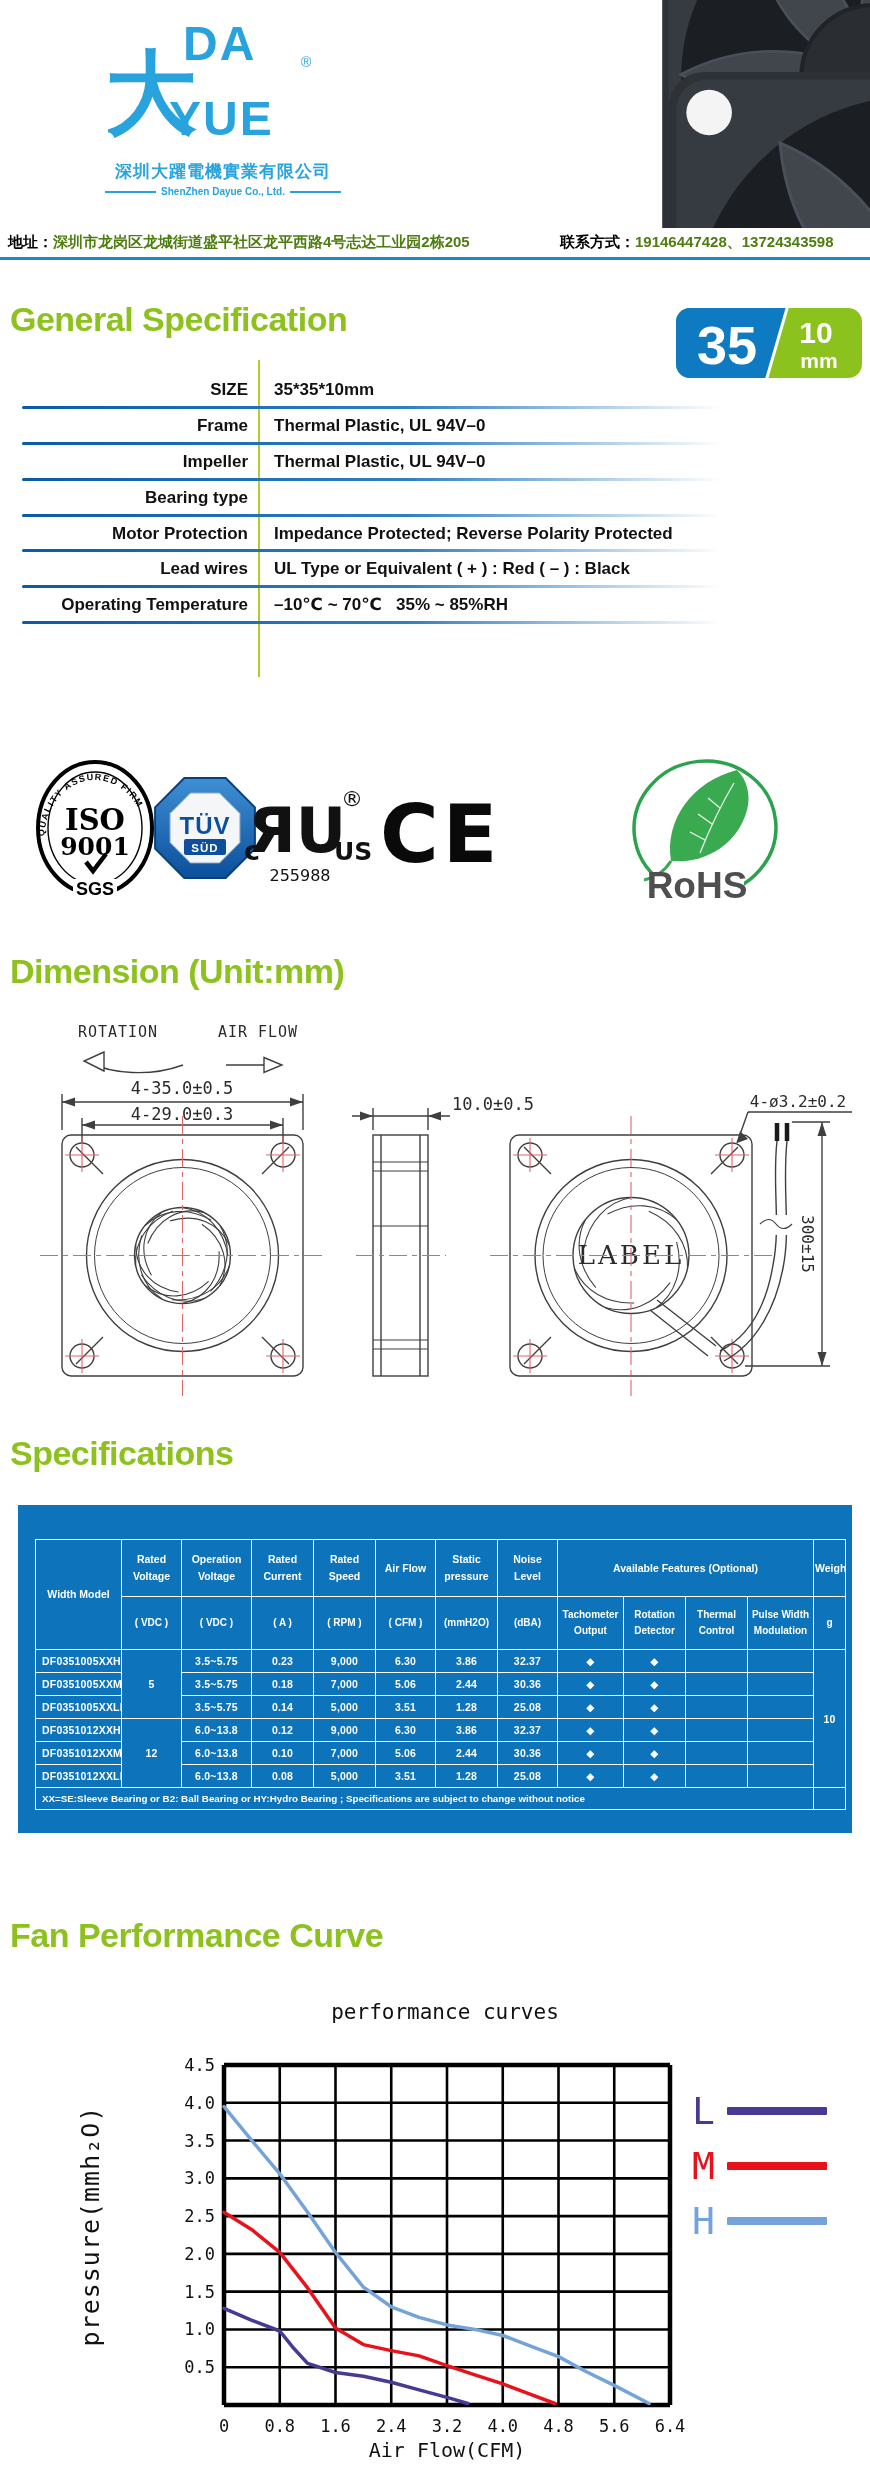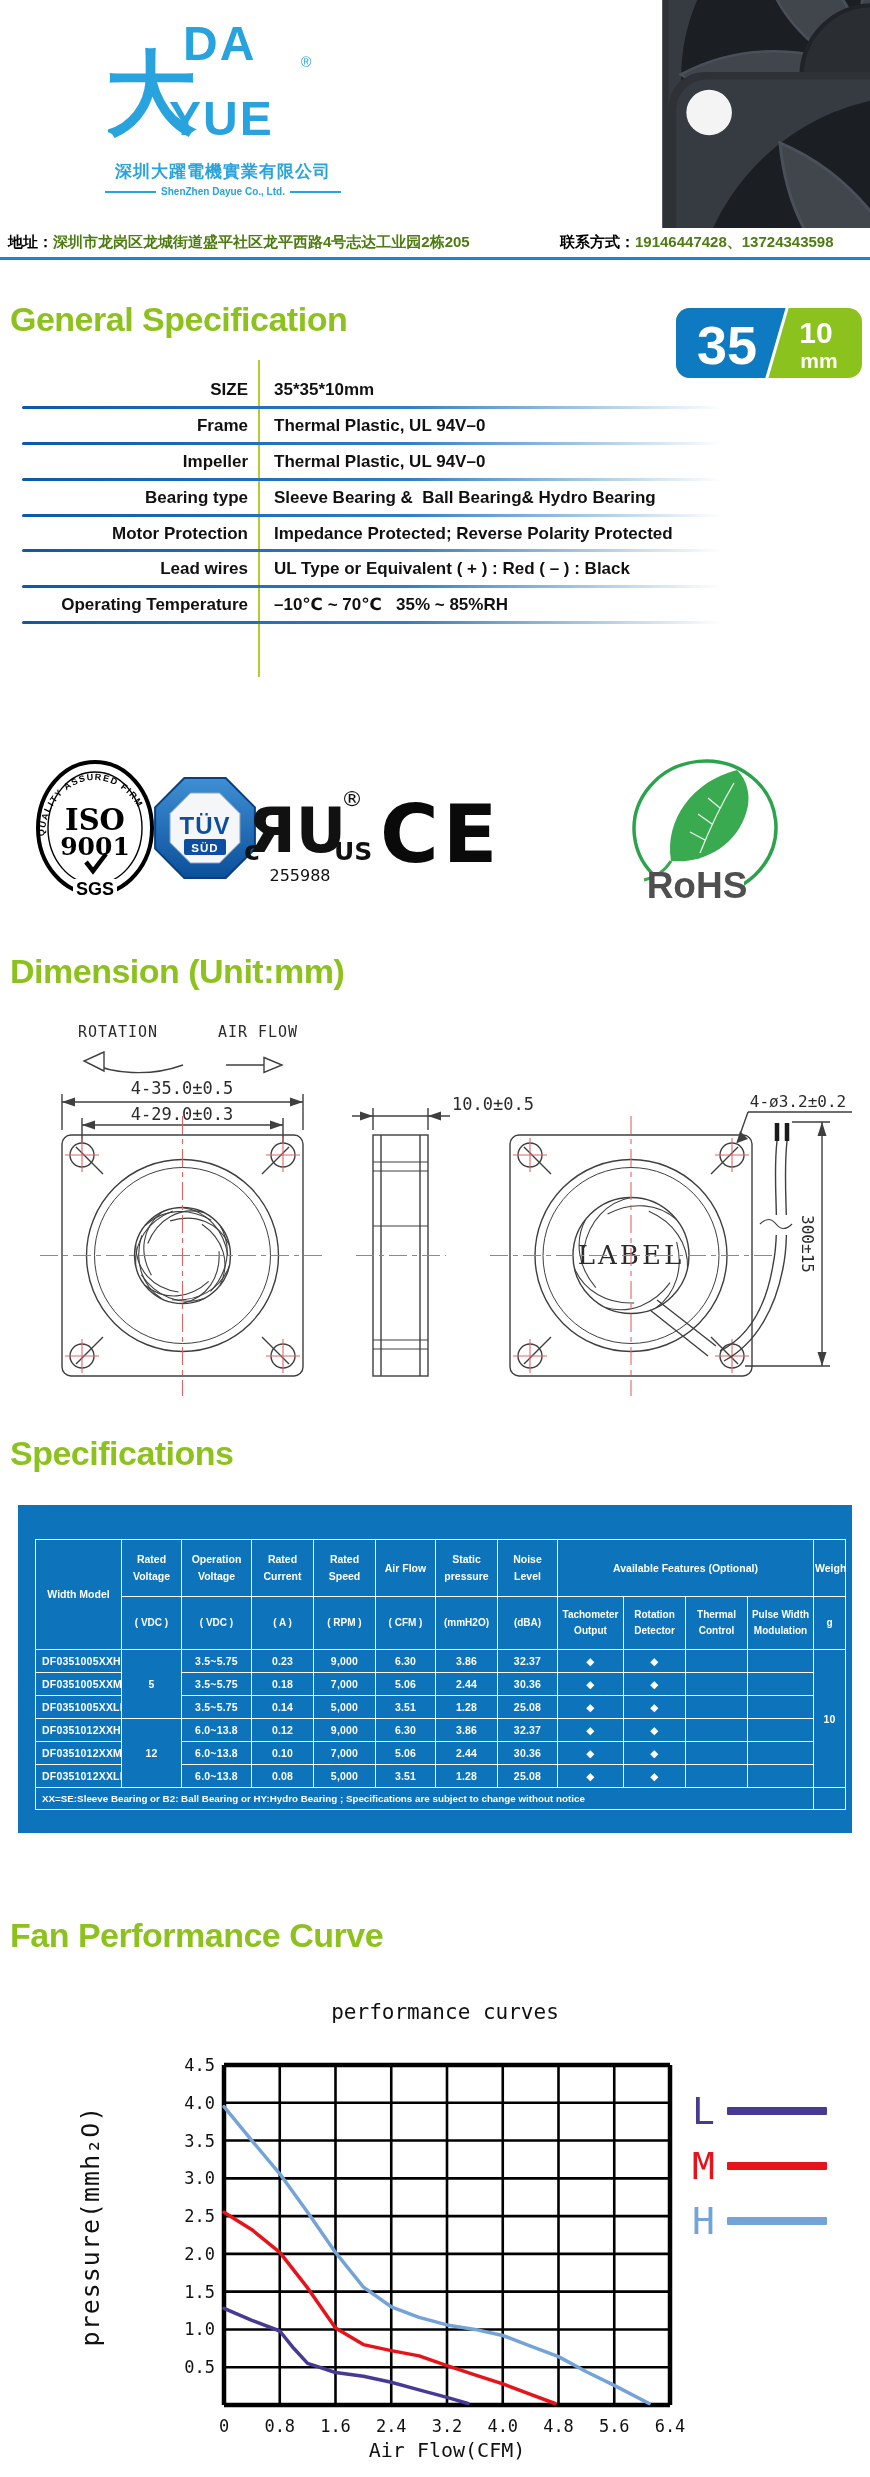--- a/index.html
+++ b/index.html
@@ -147,21 +147,20 @@
       <div class="gs-row">
         <span class="gs-label">Frame</span>
         <span class="gs-value">Thermal Plastic, UL 94V–0</span>
       </div>
       <div class="gs-row">
         <span class="gs-label">Impeller</span>
         <span class="gs-value">Thermal Plastic, UL 94V–0</span>
       </div>
       <div class="gs-row">
         <span class="gs-label">Bearing type</span>
-        <span class="gs-value">Sleeve Bearing &amp;  Ball Bearing&amp; Hydro Bearing</span>
       </div>
       <div class="gs-row">
         <span class="gs-label">Motor Protection</span>
         <span class="gs-value">Impedance Protected; Reverse Polarity Protected</span>
       </div>
       <div class="gs-row">
         <span class="gs-label">Lead wires</span>
         <span class="gs-value">UL Type or Equivalent ( + ) : Red ( – ) : Black</span>
       </div>
       <div class="gs-row">

